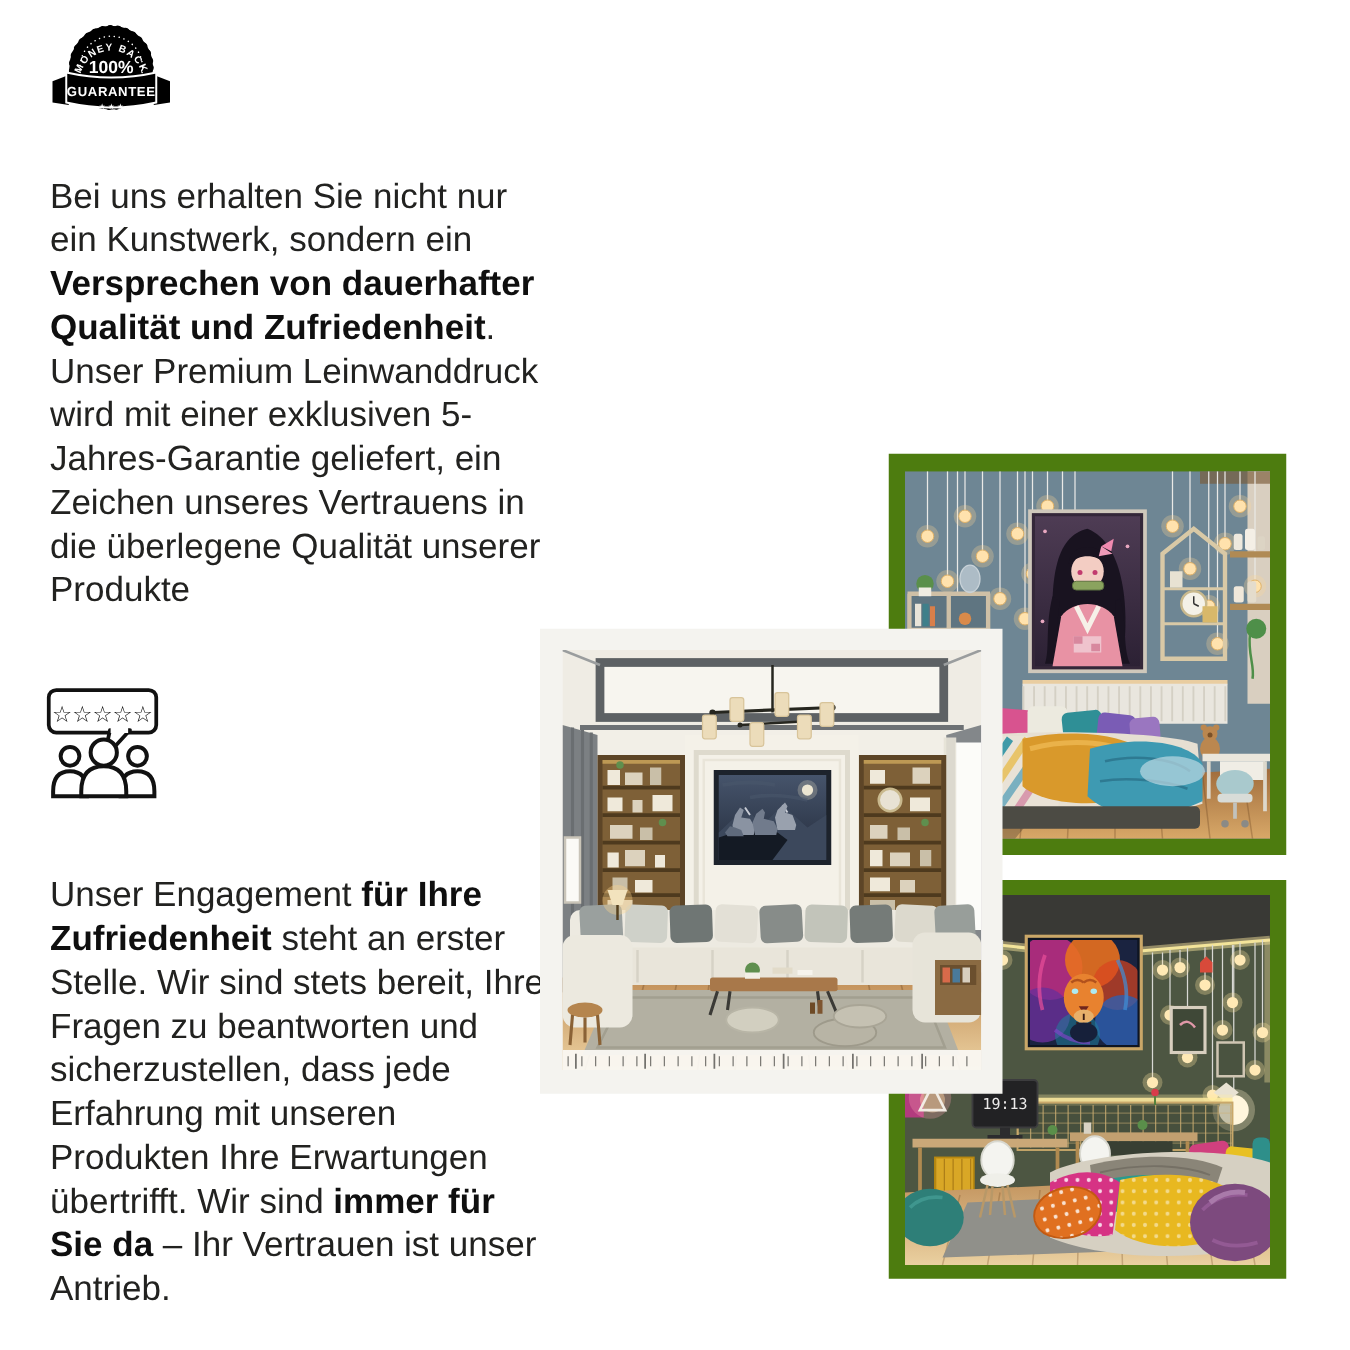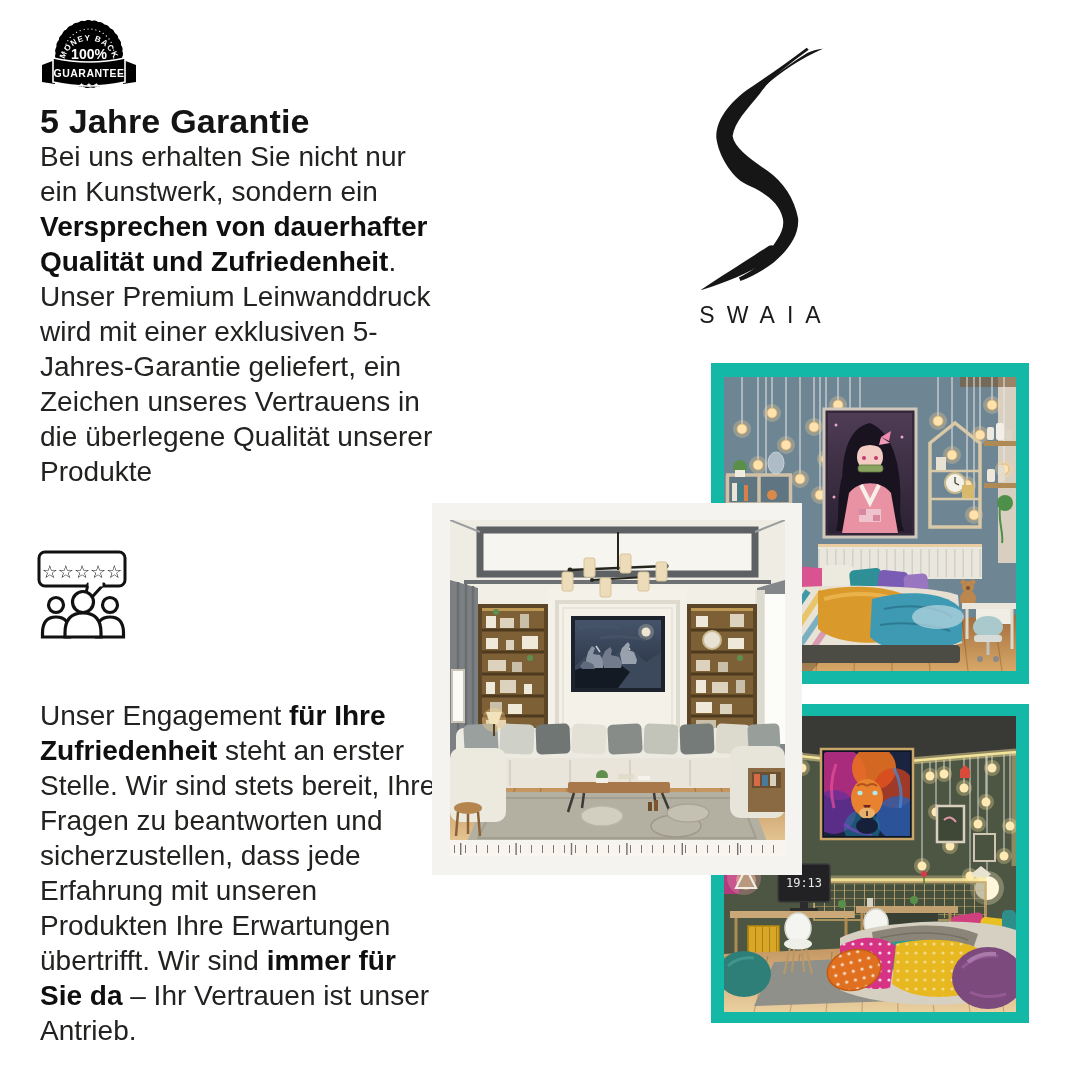--- a/index.html
+++ b/index.html
@@ -6,21 +6,21 @@
   html,body{margin:0;padding:0;background:#ffffff;}
   .canvas{position:relative;width:1080px;height:1080px;background:#ffffff;overflow:hidden;
           font-family:"Liberation Sans",sans-serif;color:#1e1e1c;}
   .abs{position:absolute;}
   .h-title{margin:0;font-weight:700;color:#141414;font-size:34px;line-height:38px;letter-spacing:.2px;}
   .para{font-size:28px;line-height:35px;color:#222220;width:404px;}
   .para .b{font-weight:700;color:#0f0f0f;}
   .brand{width:164px;text-align:center;}
   .brandword{font-family:"Liberation Sans",sans-serif;font-weight:400;font-size:23px;color:#1a1a1a;
              letter-spacing:12px;text-indent:12px;margin-top:12px;}
-  .card{position:absolute;background:#14b8a6;z-index:1;}
+  .card{position:absolute;background:#4d7c0f;z-index:1;}
   .card.lighter{background:#f4f3ef;z-index:2;}
   svg{display:block;}
 </style>
 </head>
 <body>
 
 <div class="canvas">
 
   <svg class="abs" style="left:40px;top:16px;" width="98" height="85" viewBox="0 0 98 85">
     <g>
@@ -35,51 +35,39 @@
     <path id="mbArc" d="M24 45 A 25.5 25.5 0 0 1 74 45" fill="none"></path>
     <text font-family="Liberation Sans,sans-serif" font-size="8" font-weight="bold" fill="#fff" letter-spacing="1.1">
       <textPath href="#mbArc" startOffset="50%" text-anchor="middle">MONEY BACK</textPath>
     </text>
     <text x="49" y="42.5" text-anchor="middle" font-size="14" font-weight="bold" fill="#fff" font-family="Liberation Sans,sans-serif">100%</text>
     <path d="M13 42 Q49 50 85 42 L85 66 Q49 74 13 66 Z" fill="#000" stroke="#fff" stroke-width="1.6"></path>
     <text x="49" y="61" text-anchor="middle" font-size="10.5" font-weight="bold" fill="#fff" letter-spacing=".5" font-family="Liberation Sans,sans-serif">GUARANTEE</text>
     <text x="49" y="71" text-anchor="middle" font-size="6" fill="#fff" font-family="DejaVu Sans,sans-serif">★ ★ ★</text>
   </svg>
 
-  <h1 class="abs h-title" style="left:40px;top:102px;">5 Jahre Garantie</h1>
   <p class="abs para" style="left:40px;top:139px;margin:0;"><span>Bei uns erhalten Sie nicht nur ein Kunstwerk, sondern ein </span><strong class="b">Versprechen von dauerhafter Qualität und Zufriedenheit</strong><span>. Unser Premium Leinwanddruck wird mit einer exklusiven 5-Jahres-Garantie geliefert, ein Zeichen unseres Vertrauens in die überlegene Qualität unserer Produkte</span></p>
 
   <svg class="abs" style="left:36px;top:549px;" width="94" height="92" viewBox="0 0 94 92">
     <rect x="3" y="3" width="86" height="34" rx="6" fill="#fff" stroke="#111" stroke-width="3"></rect>
     <path d="M52 35 L68 35 L47 58 Z" fill="#fff" stroke="#111" stroke-width="3" stroke-linejoin="round"></path>
     <rect x="52.5" y="32.2" width="14" height="5.2" fill="#fff"></rect>
     <text x="46" y="28.5" text-anchor="middle" font-size="18" fill="#111" font-family="DejaVu Sans,sans-serif">☆☆☆☆☆</text>
     <g fill="#fff" stroke="#111" stroke-width="3.2">
       <circle cx="20" cy="56" r="7.5"></circle>
       <path d="M6.5 88 L6.5 84 Q6.5 68 20 68 Q33.5 68 33.5 84 L33.5 88 Z"></path>
       <circle cx="74" cy="56" r="7.5"></circle>
       <path d="M60.5 88 L60.5 84 Q60.5 68 74 68 Q87.5 68 87.5 84 L87.5 88 Z"></path>
       <circle cx="47" cy="53" r="10.5"></circle>
       <path d="M29 88 L29 84 Q29 64 47 64 Q65 64 65 84 L65 88 Z"></path>
     </g>
   </svg>
 
   <p class="abs para" style="left:40px;top:698px;margin:0;"><span>Unser Engagement </span><strong class="b">für Ihre Zufriedenheit</strong><span> steht an erster Stelle. Wir sind stets bereit, Ihre Fragen zu beantworten und sicherzustellen, dass jede Erfahrung mit unseren Produkten Ihre Erwartungen übertrifft. Wir sind </span><strong class="b">immer für Sie da</strong><span> – Ihr Vertrauen ist unser Antrieb.</span></p>
 
-  <div class="abs brand" style="left:678px;top:40px;">
-    <svg width="132" height="250" viewBox="0 0 130 245" style="margin:0 auto;" fill="#161616">
-      <path d="M113 9 C95 22,76 36,65 52 C52 68,40 80,38 94 C40 106,55 116,72 128 C88 139,99 156,102.5 175
-               C104 192,92 207,78.5 218.5 C69 226,56 233,45.8 236.8 L44.2 233.2 C55 228,66 221,71.5 211.5
-               C80 198,90 188,87.5 175.4 C84 158,66 148,51.8 141.8 C36 134,24 112,22 96 C21 77,38 57,58.8 44.2
-               C75 33,94 20,111 7 Z"></path>
-      <path d="M127 8 C100 20,74 38,52 62 C68 42,92 24,112 12 C117 9.5,122 8.5,127 8 Z"></path>
-      <path d="M84 208 C68 222,42 235,6 246 C30 230,56 214,74 202 C78 200,82 204,84 208 Z"></path>
-    </svg>
-    <div class="brandword">SWAIA</div>
-  </div>
 
   <div class="card" style="left:711px;top:363px;width:318px;height:321px;padding:0;">
     <svg style="margin:14px 13px 13px 13px;" width="292" height="294" viewBox="0 0 292 294">
       <defs>
         <linearGradient id="p1wood" x1="0" y1="0" x2="0" y2="1">
           <stop offset="0" stop-color="#a06c3c"></stop>
             <stop offset="1" stop-color="#d8a868"></stop>
         </linearGradient>
         <linearGradient id="p1art" x1="0" y1="0" x2="0" y2="1">
           <stop offset="0" stop-color="#4e3c54"></stop>

